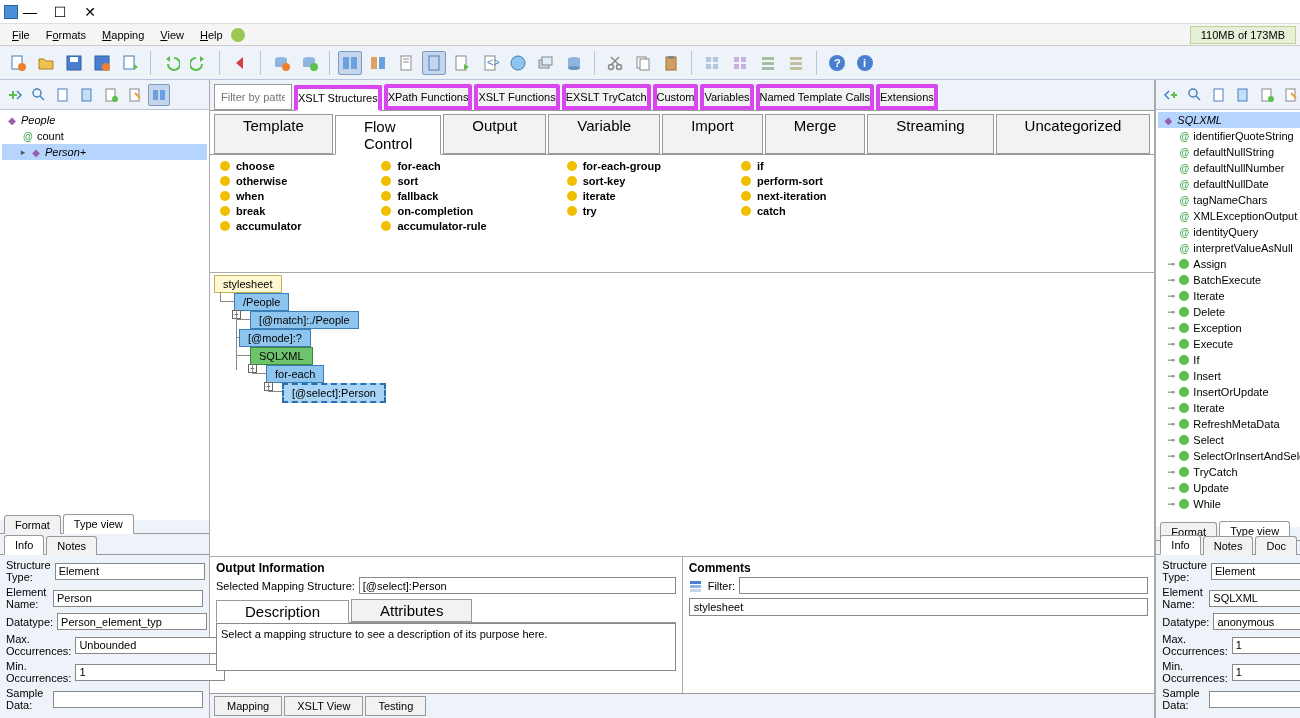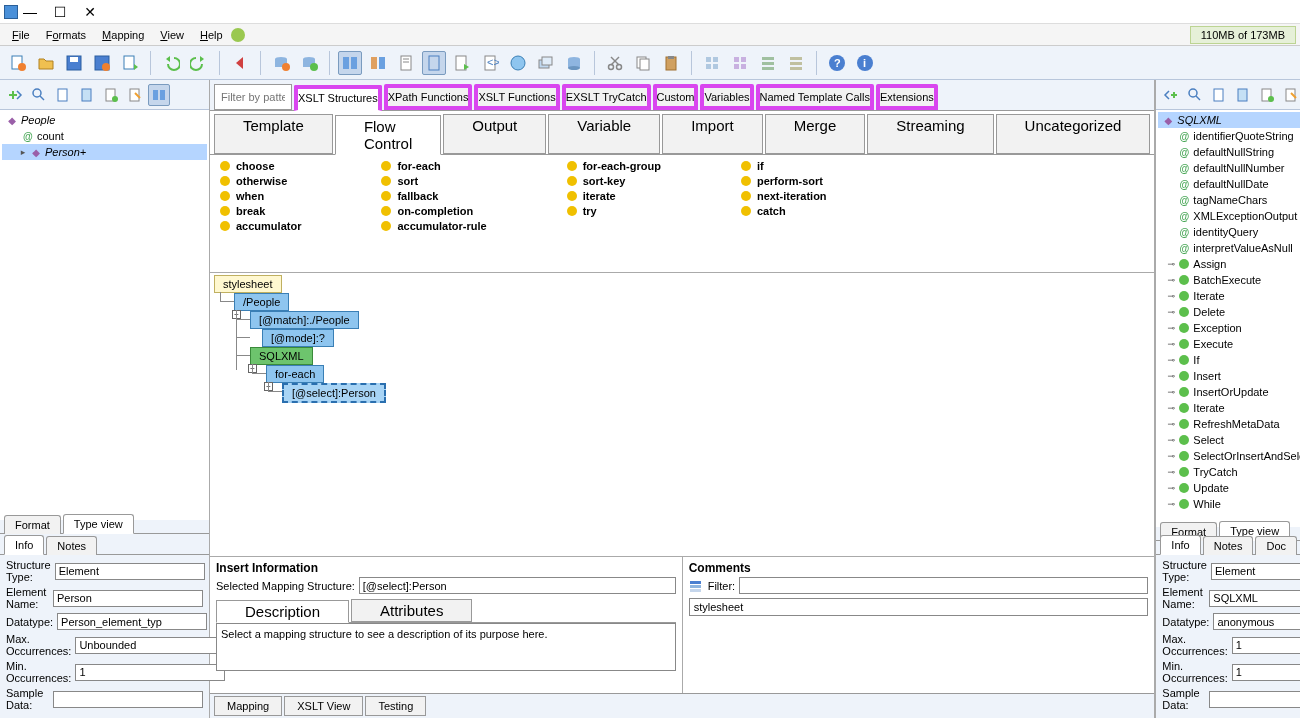--- a/index.html
+++ b/index.html
@@ -447,36 +447,36 @@
     <div class="togg
     " style="left:6px;top:19px">−</div>
     <div class="vline" style="left:10px;top:19px;height:10px"></div>
     <div class="hline" style="left:10px;top:28px;width:14px"></div>
     <div class="node-box node-blue" style="left:24px;top:20px">/People</div>
     <div class="toggle" style="left:22px;top:37px">−</div>
     <div class="vline" style="left:26px;top:37px;height:60px"></div>
     <div class="hline" style="left:26px;top:46px;width:14px"></div>
     <div class="node-box node-blue" style="left:40px;top:38px">[@match]:./People</div>
     <div class="hline" style="left:26px;top:64px;width:14px"></div>
-    <div class="node-box node-blue" style="left:52px;top:56px">[@mode]:?</div>
+    <div class="node-box node-blue" style="left:29px;top:56px">[@mode]:?</div>
     <div class="hline" style="left:26px;top:82px;width:14px"></div>
     <div class="node-box node-green" style="left:40px;top:74px">SQLXML</div>
     <div class="toggle" style="left:38px;top:91px">−</div>
     <div class="vline" style="left:42px;top:91px;height:10px"></div>
     <div class="hline" style="left:42px;top:100px;width:14px"></div>
     <div class="node-box node-blue" style="left:56px;top:92px">for-each</div>
     <div class="toggle" style="left:54px;top:109px">−</div>
     <div class="vline" style="left:58px;top:109px;height:10px"></div>
     <div class="hline" style="left:58px;top:118px;width:14px"></div>
     <div class="node-box node-blue-sel" style="left:72px;top:110px">[@select]:Person</div>
   </div>
 
   <div style="display:flex; height:136px;">
     <div style="flex:1; padding:4px 6px; border-right:1px solid #aaa;">
-      <div class="info-title">Insert Information</div>
+      <div class="info-title">Output Information</div>
       <div class="info-row">
         <span>Selected Mapping Structure:</span>
         <input class="info-field" style="flex: 1 1 0%;" value="[@select]:Person">
       </div>
       <div class="sub-tabs" style="padding:2px 0 0 0; border-bottom:1px solid #999;">
         <div class="sub-tab active">Description</div>
         <div class="sub-tab">Attributes</div>
       </div>
       <div class="desc-box">Select a mapping structure to see a description of its purpose here.</div>
     </div>

